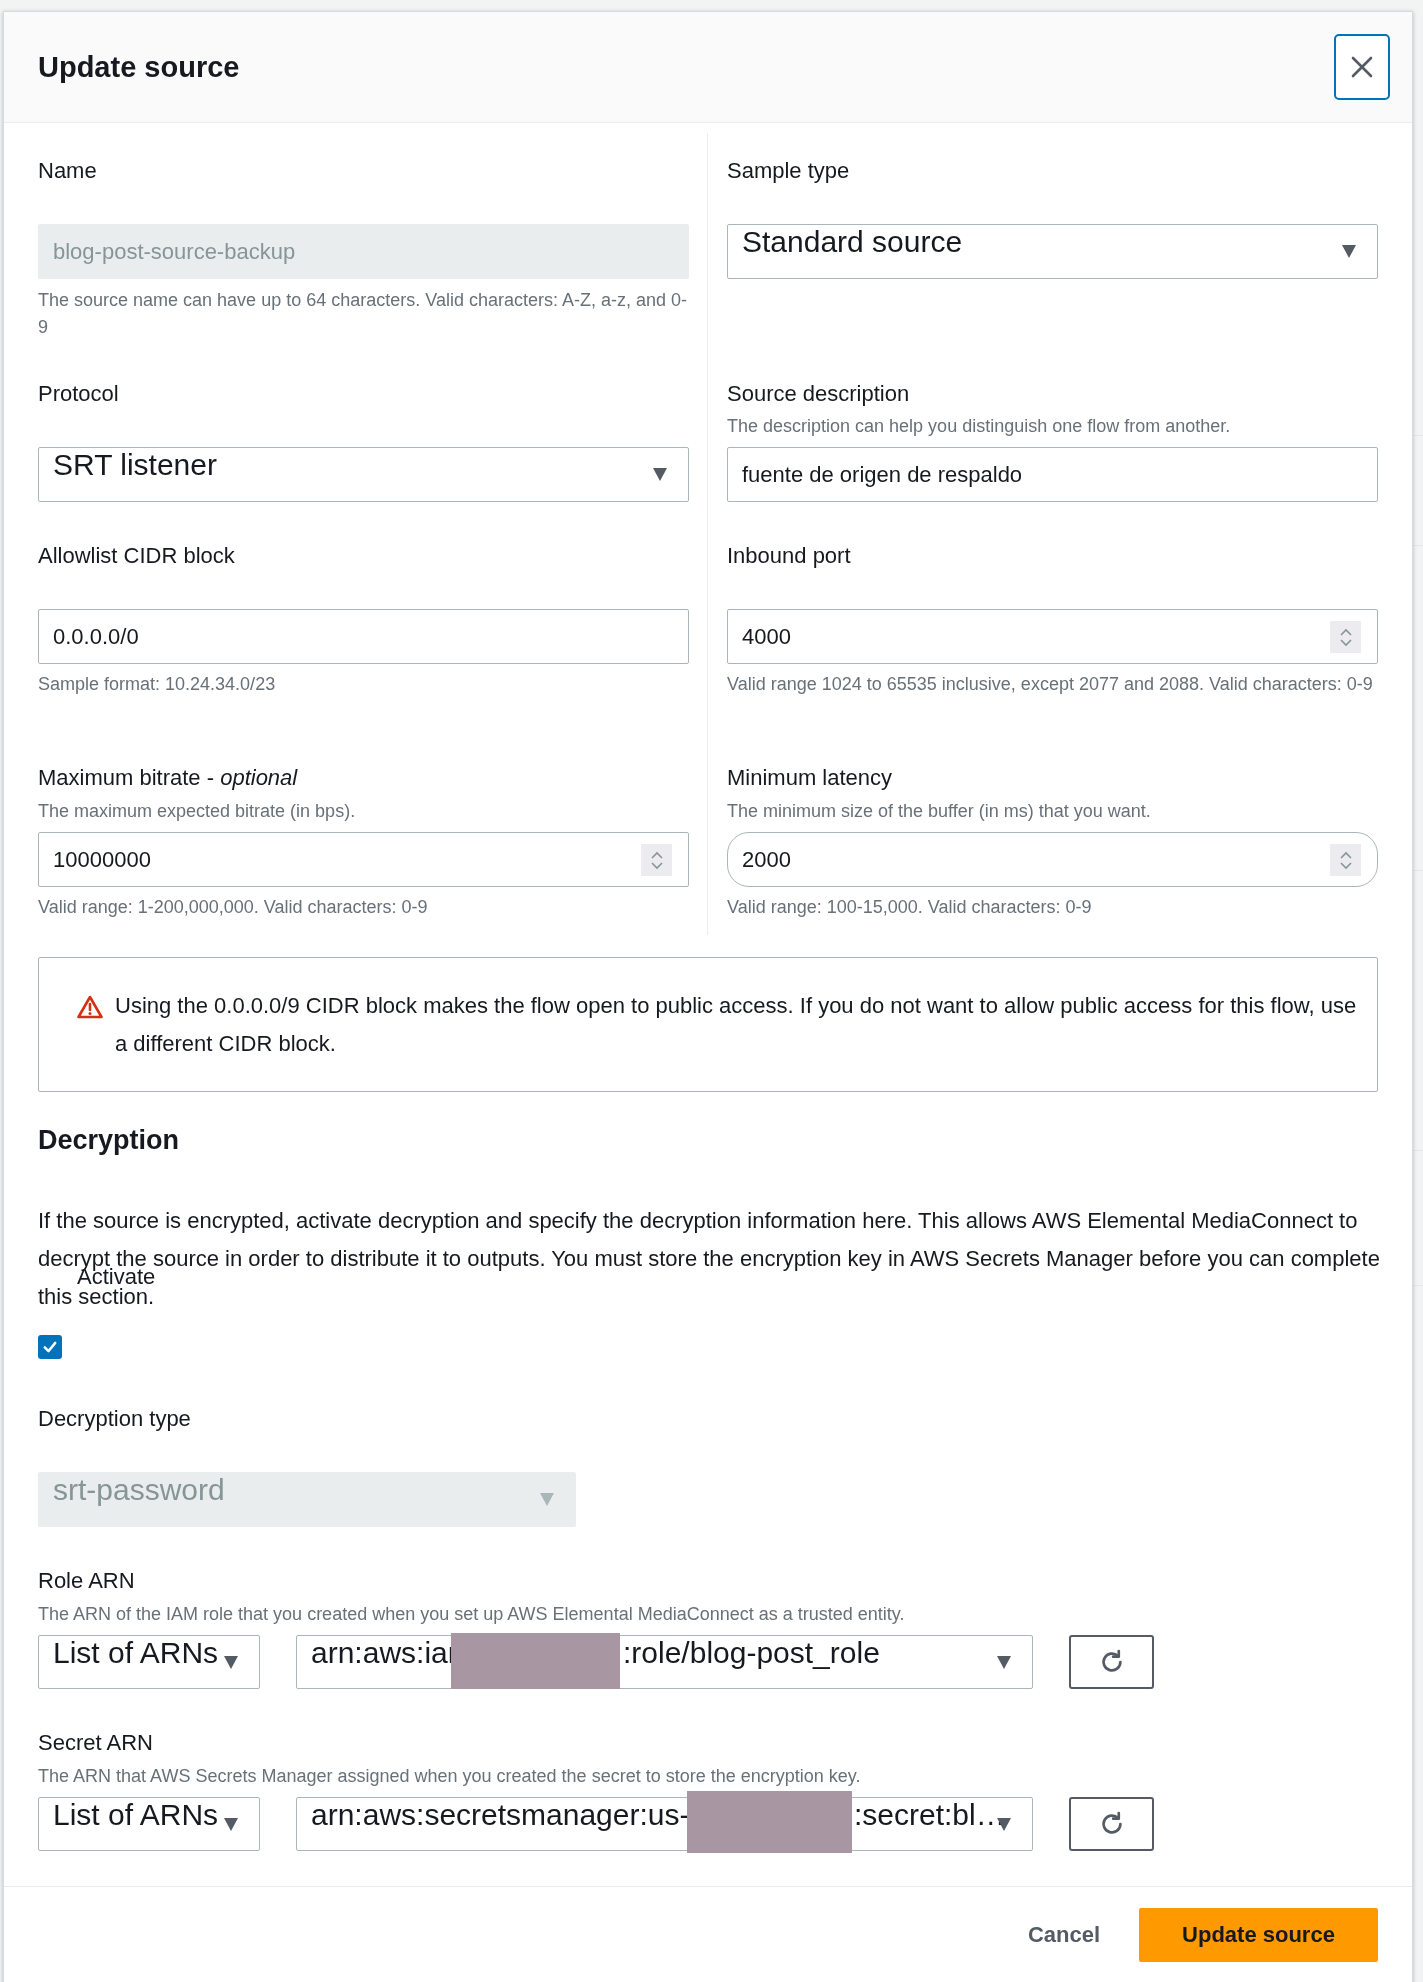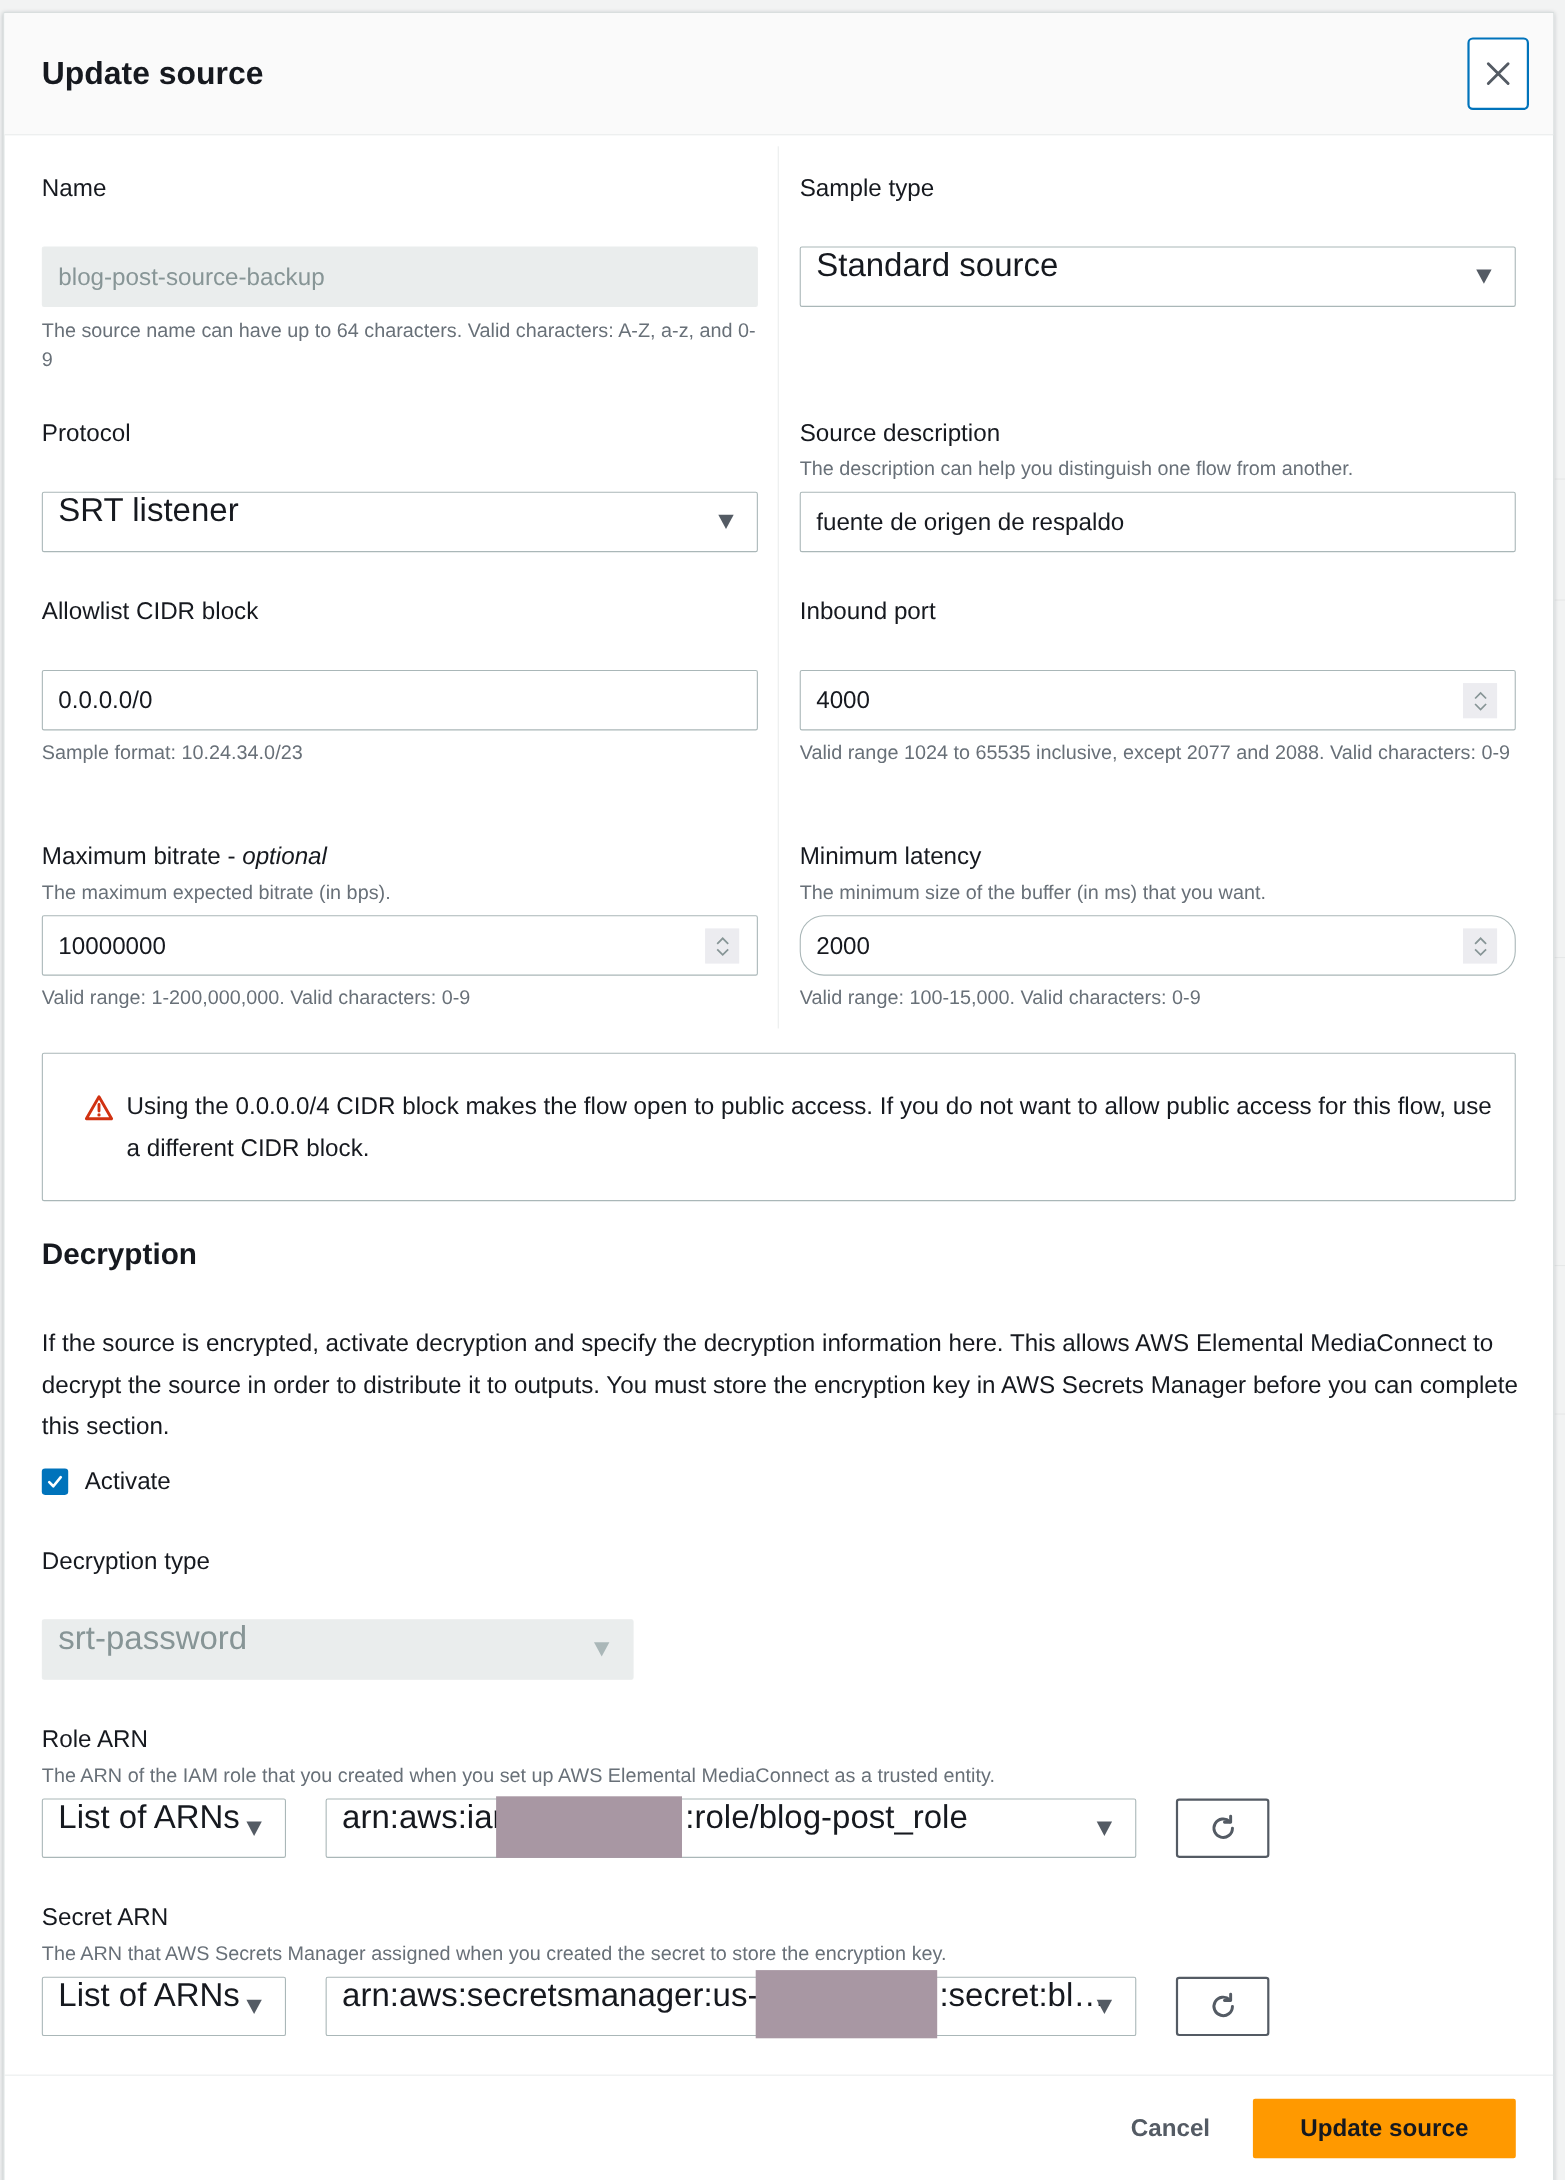--- a/index.html
+++ b/index.html
@@ -141,31 +141,31 @@
       </svg>
   </div>
   <div class="help" style="left:727px;top:894px">Valid range: 100-15,000. Valid characters: 0-9</div>
 
   <div class="warning-box"></div>
   <svg class="warning-icon" viewBox="0 0 26 24">
     <polygon points="13,2 24.5,22 1.5,22" fill="none" stroke="#d13212" stroke-width="2.6" stroke-linejoin="round"></polygon>
     <line x1="13" y1="9" x2="13" y2="15" stroke="#d13212" stroke-width="2.6" stroke-linecap="round"></line>
     <circle cx="13" cy="18.6" r="1.5" fill="#d13212"></circle>
   </svg>
-  <div class="warning-text">Using the 0.0.0.0/4 CIDR block makes the flow open to public access. If you do not want to allow public access for this flow, use a different CIDR block.</div>
+  <div class="warning-text">Using the 0.0.0.0/9 CIDR block makes the flow open to public access. If you do not want to allow public access for this flow, use a different CIDR block.</div>
 
   <h2 class="section-heading">Decryption</h2>
   <p class="para">If the source is encrypted, activate decryption and specify the decryption information here. This allows AWS Elemental MediaConnect to decrypt the source in order to distribute it to outputs. You must store the encryption key in AWS Secrets Manager before you can complete this section.</p>
 
   <div class="checkbox">
     <svg width="18" height="18" viewBox="0 0 24 24">
         <polyline points="5,12.5 10,17.5 19,6.5" fill="none" stroke="#fff" stroke-width="3.2" stroke-linecap="round" stroke-linejoin="round"></polyline>
       </svg>
   </div>
-  <div class="lbl" style="left:77px;top:1334px;cursor:pointer">Activate</div>
+  <div class="lbl" style="left:77px;top:1264px;cursor:pointer">Activate</div>
 
   <div class="lbl" style="left:38px;top:1406px">Decryption type</div>
   <div class="select disabled" style="left:38px;top:1472px;width:538px">
     <span>srt-password</span>
     <span class="caret"></span>
   </div>
 
   <div class="lbl" style="left:38px;top:1568px">Role ARN</div>
   <div class="help" style="left:38px;top:1601px;width:1200px;line-height:26px">The ARN of the IAM role that you created when you set up AWS Elemental MediaConnect as a trusted entity.</div>
   <div class="select" style="left:38px;top:1635px;width:222px;height:54px">

